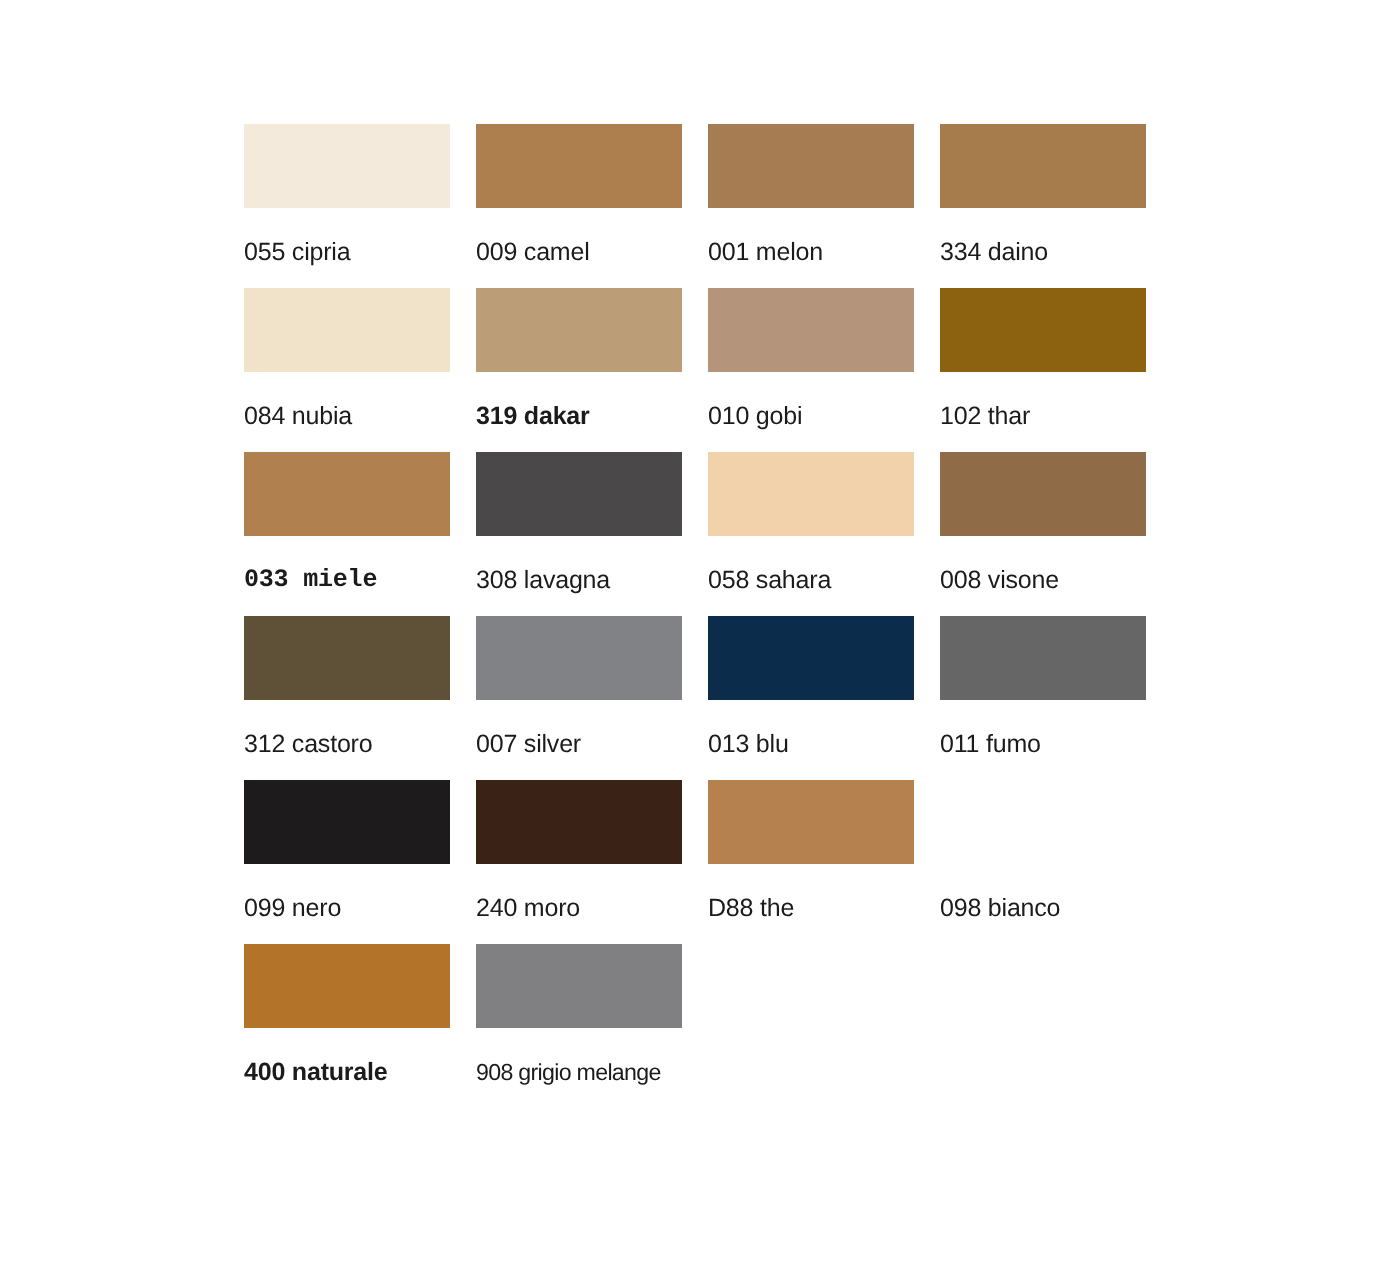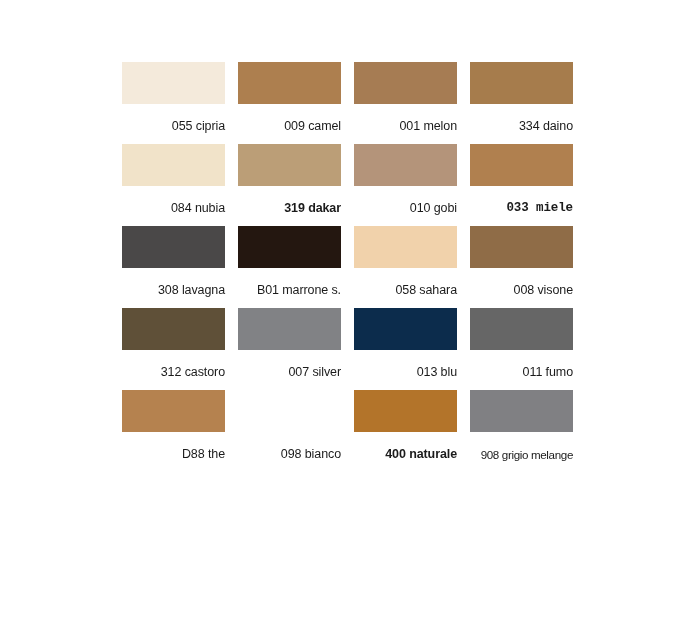--- a/index.html
+++ b/index.html
@@ -47,21 +47,21 @@
     box-sizing: border-box;
   }
 
   .swatch-white {
     background: #ffffff;
   }
 
   .swatch-label {
     display: block;
     width: 103px;
-    text-align: right;
+    text-align: left;
     font-family: "Liberation Sans", sans-serif;
     font-size: 12.5px;
     line-height: 15px;
     color: #1b1b1b;
     letter-spacing: -0.1px;
     margin-top: 15px;
     white-space: nowrap;
   }
 
   .swatch-label.small {
@@ -97,32 +97,32 @@
       <span class="swatch-label">084 nubia</span>
     </div>
     <div class="cell">
       <span class="swatch" style="background: rgb(187, 158, 119);"></span>
       <span class="swatch-label" style="font-weight: bold;">319 dakar</span>
     </div>
     <div class="cell">
       <span class="swatch" style="background: rgb(180, 148, 122);"></span>
       <span class="swatch-label">010 gobi</span>
     </div>
+    <div class="cell">
+      <span class="swatch" style="background: rgb(140, 97, 16);"></span>
+      <span class="swatch-label">102 thar</span>
+    </div>
 
     <div class="cell">
       <span class="swatch" style="background: rgb(176, 128, 79);"></span>
       <span class="swatch-label" style="font-weight: bold; font-family: Liberation Mono, monospace;">033 miele</span>
     </div>
     <div class="cell">
       <span class="swatch" style="background: rgb(74, 72, 72);"></span>
       <span class="swatch-label">308 lavagna</span>
-    </div>
-    <div class="cell">
-      <span class="swatch" style="background: rgb(36, 23, 16);"></span>
-      <span class="swatch-label">B01 marrone s.</span>
     </div>
     <div class="cell">
       <span class="swatch" style="background: rgb(241, 210, 171);"></span>
       <span class="swatch-label">058 sahara</span>
     </div>
 
     <div class="cell">
       <span class="swatch" style="background: rgb(143, 108, 71);"></span>
       <span class="swatch-label">008 visone</span>
     </div>
@@ -136,20 +136,28 @@
     </div>
 
     <div class="cell">
       <span class="swatch" style="background: rgb(12, 44, 76);"></span>
       <span class="swatch-label">013 blu</span>
     </div>
     <div class="cell">
       <span class="swatch" style="background: rgb(102, 102, 102);"></span>
       <span class="swatch-label">011 fumo</span>
     </div>
+    <div class="cell">
+      <span class="swatch" style="background: rgb(29, 27, 28);"></span>
+      <span class="swatch-label">099 nero</span>
+    </div>
+    <div class="cell">
+      <span class="swatch" style="background: rgb(58, 34, 22);"></span>
+      <span class="swatch-label">240 moro</span>
+    </div>
 
     <div class="cell">
       <span class="swatch" style="background: rgb(181, 130, 79);"></span>
       <span class="swatch-label">D88 the</span>
     </div>
     <div class="cell">
       <span class="swatch swatch-white" style="background: rgb(255, 255, 255);"></span>
       <span class="swatch-label">098 bianco</span>
     </div>
     <div class="cell">

